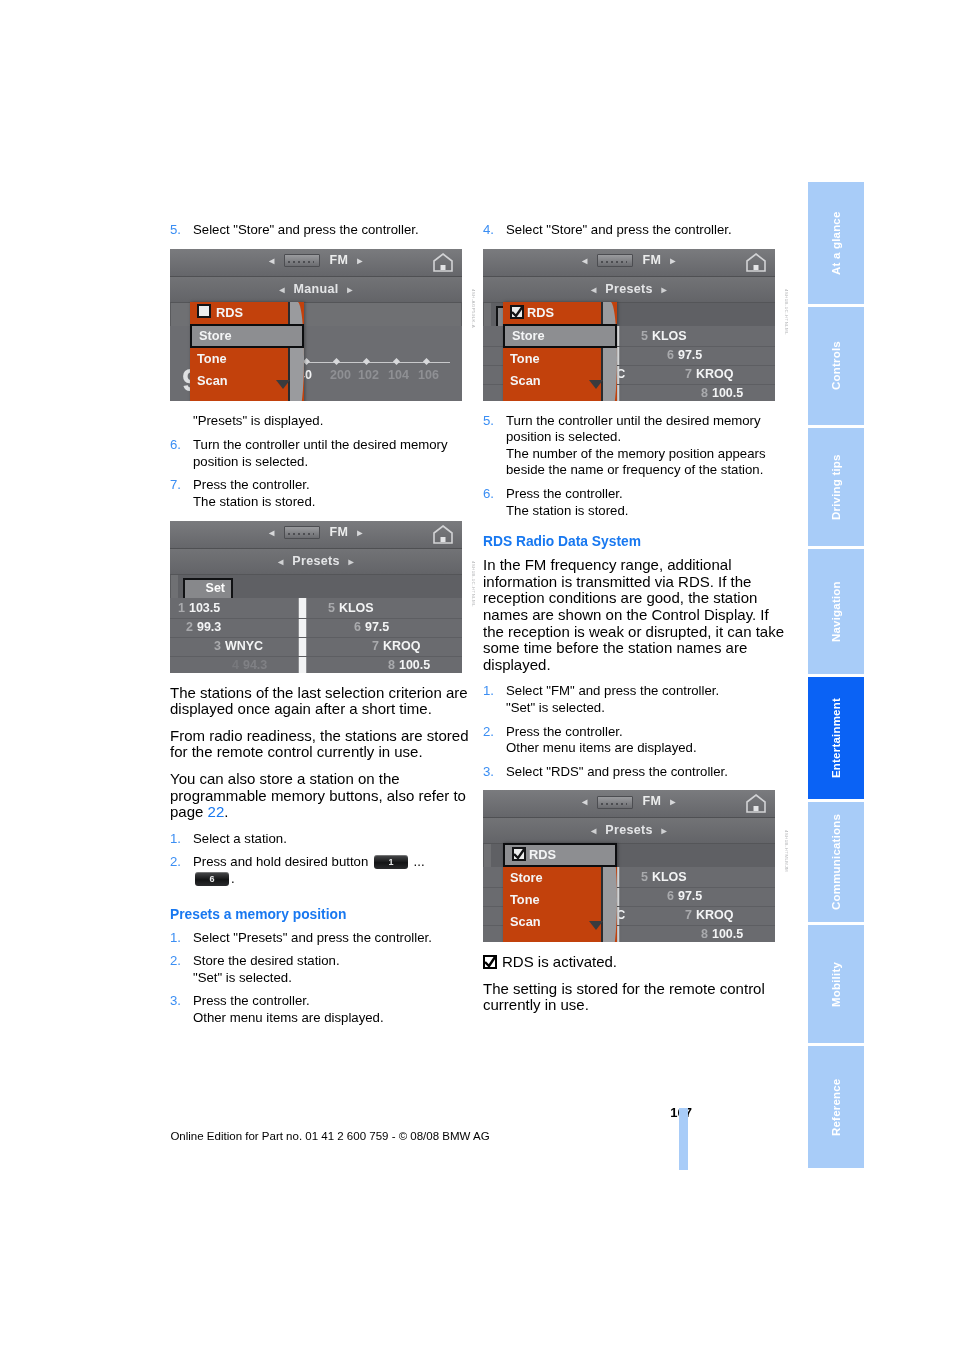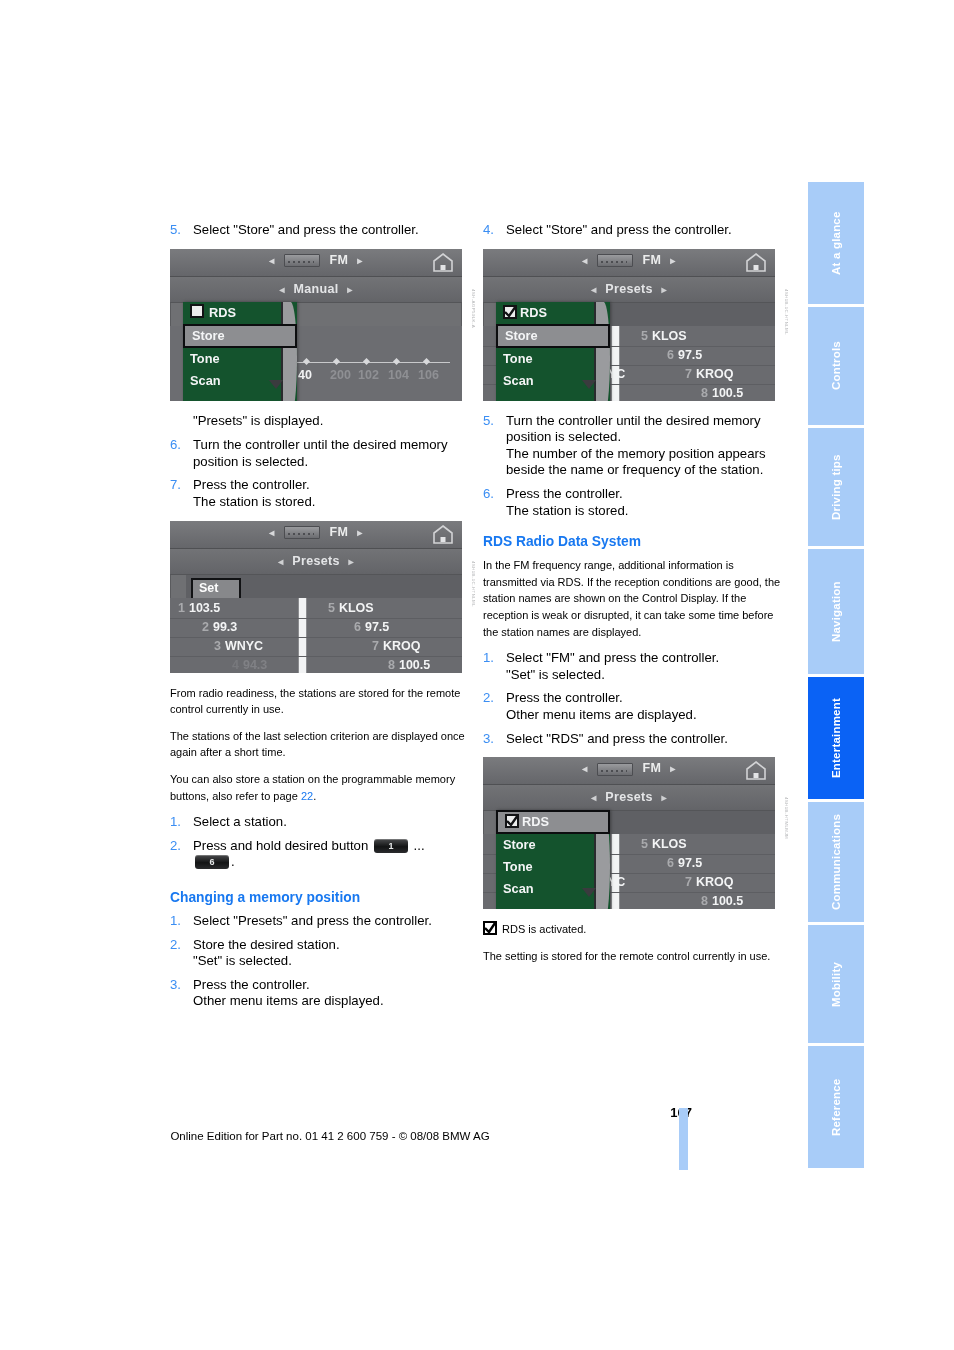--- a/index.html
+++ b/index.html
@@ -25,21 +25,21 @@
     position: absolute;
     top: 222px;
     width: 308px;
   }
   .col-left  { left: 170px; }
   .col-right { left: 483px; }
 
   
   p.para {
     margin: 0 0 10px 0;
-    font-size: 11px;
+    font-size: 15px;
     line-height: 16.6px;
   }
   h2.heading {
     margin: 18px 0 7px 0;
     font-size: 13.8px;
     line-height: 17px;
     font-weight: bold;
     color: #1878f0;
   }
   h2.heading.tight { margin-top: 14px; }
@@ -139,24 +139,25 @@
     font-size: 12.5px;
     font-weight: bold;
     color: #e4e5e7;
     line-height: 25px;
     letter-spacing: .3px;
   }
   .cd .subbar .arr { font-size: 10px; color: #cfd0d2; margin: 0 5px; }
 
   .cd .setrow {
     position: absolute;
-    left: 16px; right: 0; top: 54px;
+    left: 8px; right: 0; top: 54px;
     height: 23px;
     background: #5f6064;
     border-bottom: 1px solid #4e4f52;
+    text-align: right;
   }
   .cd .setbtn {
     position: absolute;
     left: 5px; top: 3px;
     min-width: 34px;
     padding: 1px 6px 2px 6px;
     background: #87888b;
     border: 2px solid #111214;
     font-size: 12.5px;
     font-weight: bold;
@@ -255,24 +256,24 @@
     left: 128px; top: 0; bottom: 0;
     width: 7px;
     background: #f2f3f4;
     border-left: 1px solid #8b8c8f;
     border-right: 1px solid #8b8c8f;
   }
 
   
   .cd .menu {
     position: absolute;
-    left: 13px; top: 53px;
+    left: 20px; top: 53px;
     width: 114px;
     height: 113px;
-    background: #14532d;
+    background: #c2410c;
     box-shadow: 1px 0 3px rgba(0,0,0,.35);
     overflow: hidden;
   }
   .cd .menu .mi {
     position: relative;
     height: 22px;
     line-height: 22px;
     padding-left: 7px;
     font-size: 12.8px;
     font-weight: bold;
@@ -534,21 +535,21 @@
           <div class="vbar"></div>
           <div class="prow" style="top:2px">
             <div class="cellL" style="padding-left:8px">
               <span class="pk">1</span><span class="pv">103.5</span>
             </div>
             <div class="cellR" style="padding-left:18px">
               <span class="pk">5</span><span class="pv">KLOS</span>
             </div>
           </div>
           <div class="prow" style="top:21px">
-            <div class="cellL" style="padding-left:32px">
+            <div class="cellL" style="padding-left:16px">
               <span class="pk">2</span><span class="pv">99.3</span>
             </div>
             <div class="cellR" style="padding-left:44px">
               <span class="pk">6</span><span class="pv">97.5</span>
             </div>
           </div>
           <div class="prow" style="top:40px">
             <div class="cellL" style="padding-left:44px">
               <span class="pk">3</span><span class="pv">WNYC</span>
             </div>
@@ -562,36 +563,36 @@
             </div>
             <div class="cellR" style="padding-left:78px">
               <span class="pk" style="color:#a9aaad">8</span><span class="pv" style="color:#f3f4f5">100.5</span>
             </div>
           </div>
         </div>
       </div>
       <div class="cd-code">4SH1B-1C-HTNLML</div>
     </div>
 
+    <p class="para">The stations of the last selection criterion are displayed once again after a short time.</p>
     <p class="para">From radio readiness, the stations are stored for the remote control currently in use.</p>
-    <p class="para">The stations of the last selection criterion are displayed once again after a short time.</p>
 
     <p class="para"><span>You can also store a station on the programmable memory buttons, also refer to page </span><span class="linkref">22</span><span>.</span></p>
 
     <ol class="steps">
       <li>
         <span class="num">1.</span>
         <span>Select a station.</span>
       </li>
       <li>
         <span class="num">2.</span><span>Press and hold desired button </span><span class="membtn"><span>1</span></span><span> ... </span><br><span class="membtn"><span>6</span></span><span>.</span>
       </li>
     </ol>
 
-    <h2 class="heading">Changing a memory position</h2>
+    <h2 class="heading">Presets a memory position</h2>
     <ol class="steps">
       <li>
         <span class="num">1.</span>
         <span>Select "Presets" and press the controller.</span>
       </li>
       <li>
         <span class="num">2.</span>
         <span>Store the desired station.</span>
         <span class="sub">"Set" is selected.</span>
       </li>

